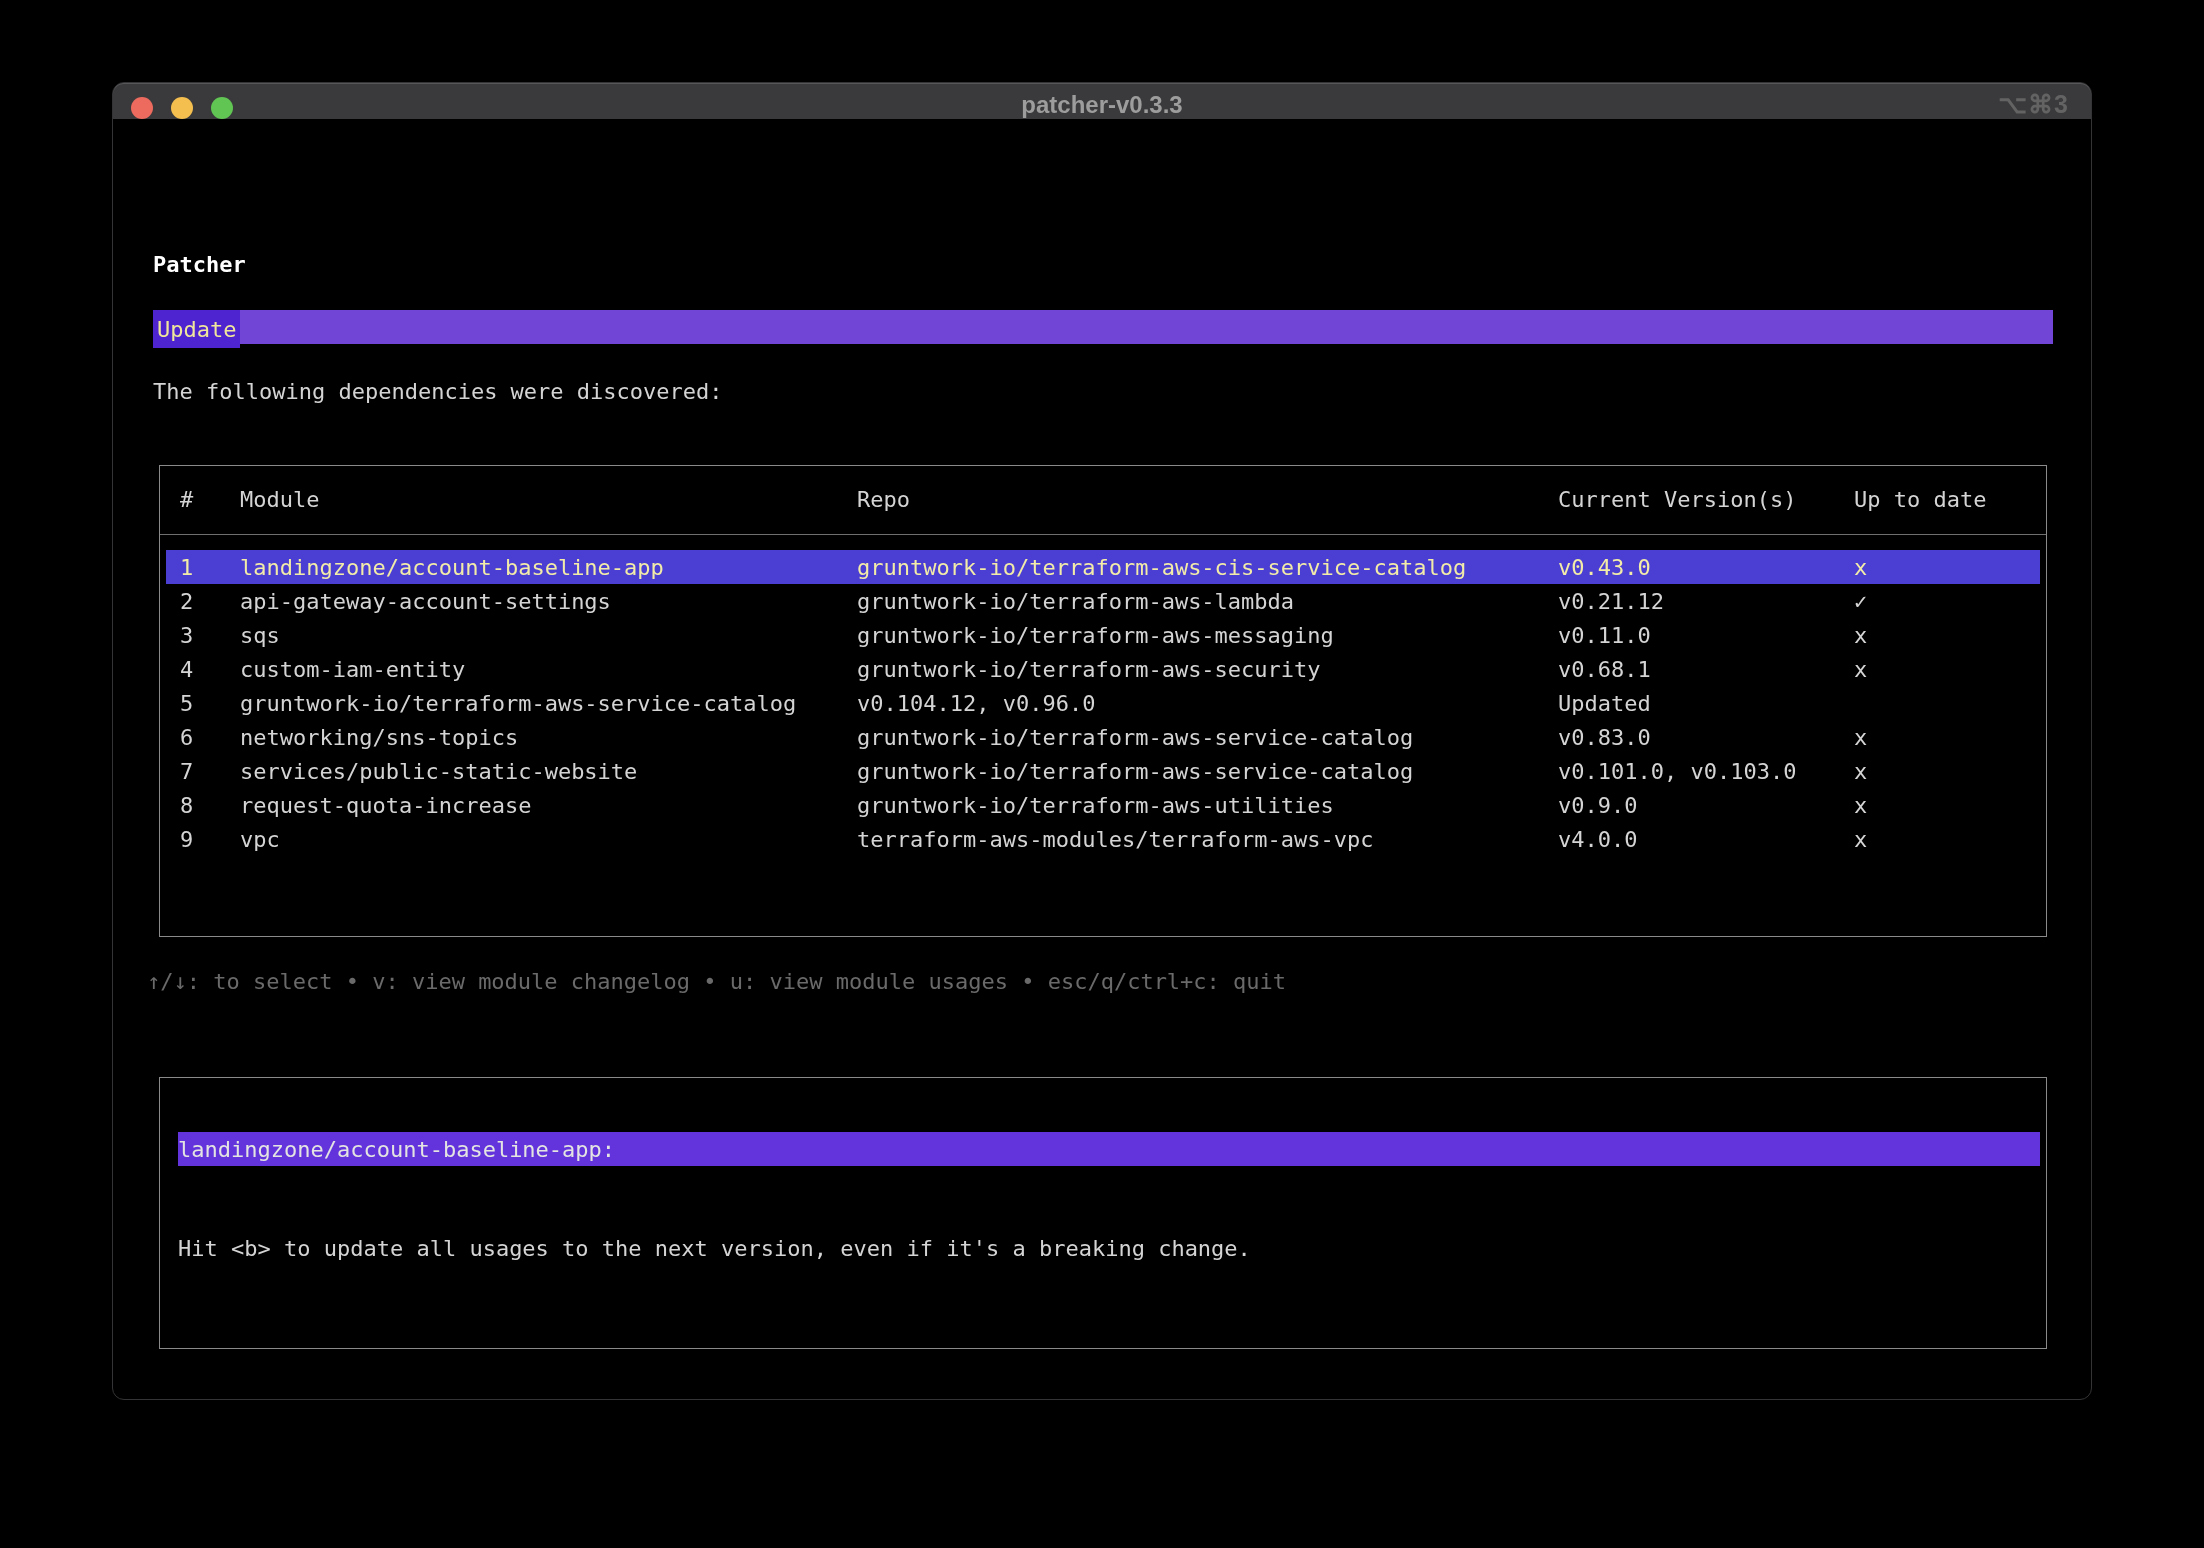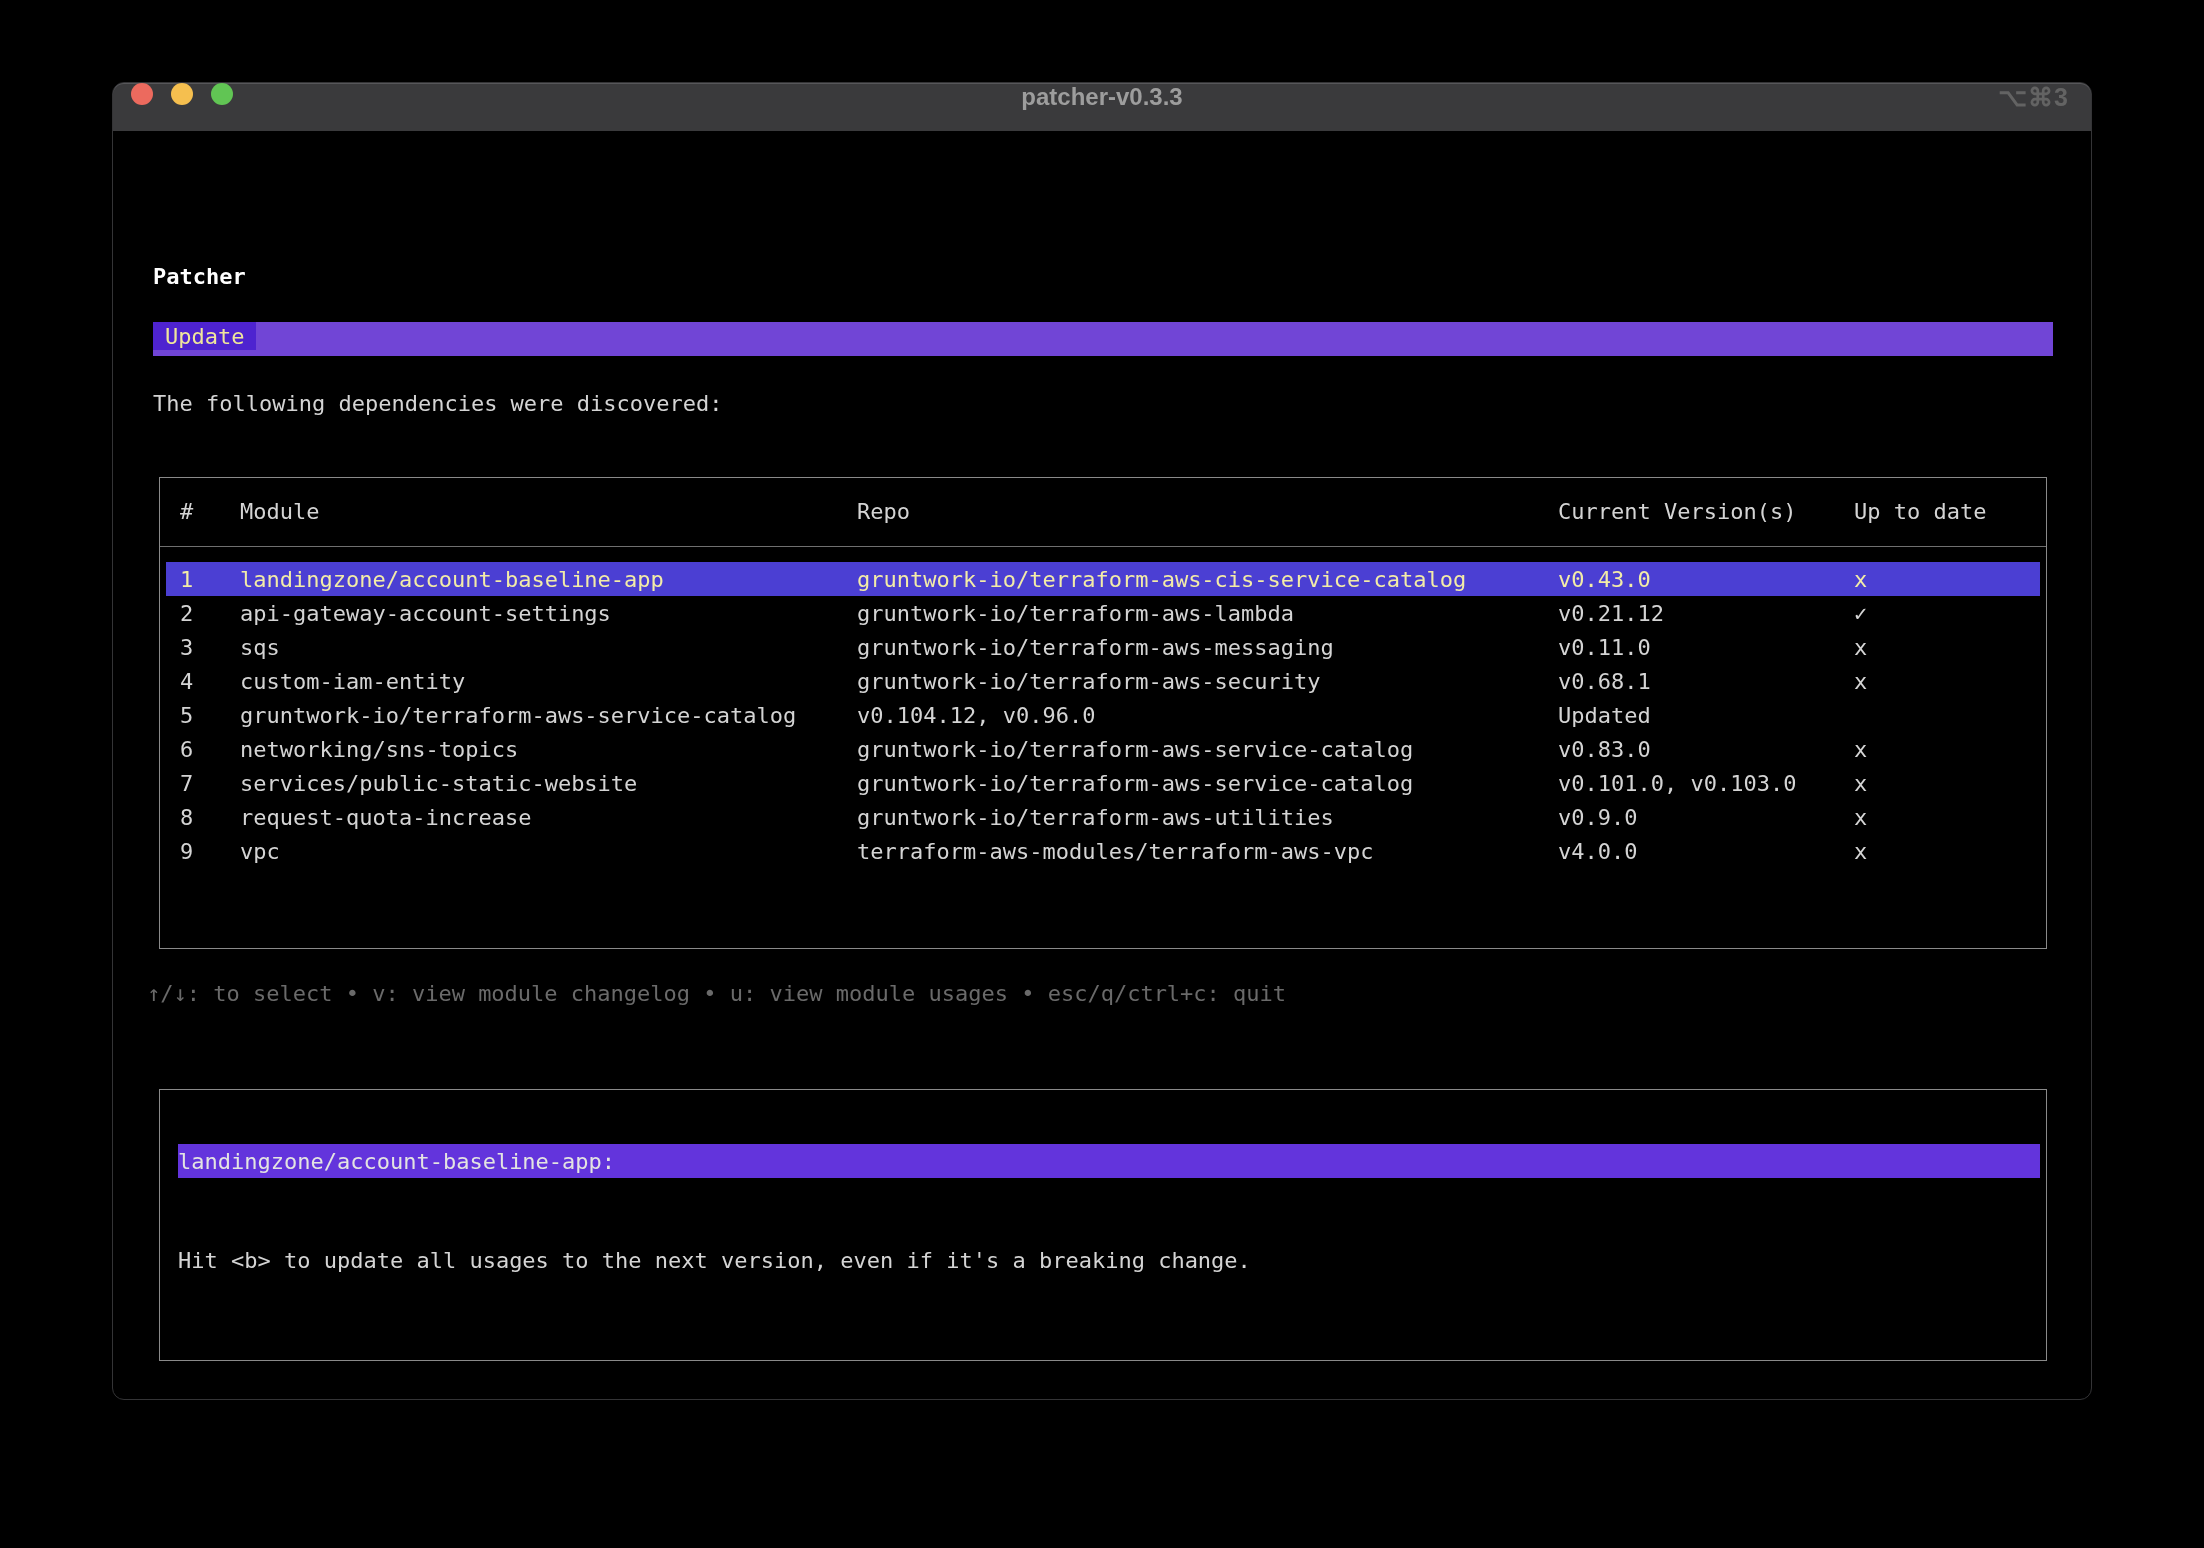--- a/index.html
+++ b/index.html
@@ -4,42 +4,42 @@
 <style>
   * { margin:0; padding:0; box-sizing:border-box; }
   html,body { width:2204px; height:1548px; background:#000; overflow:hidden; }
   .stage { position:relative; width:2204px; height:1548px; background:#000;
            font-family:"DejaVu Sans Mono", monospace; }
 
   .window { position:absolute; left:112px; top:82px; width:1980px; height:1318px;
             background:#000; border:1px solid #343436; border-radius:12px;
             box-shadow:0 6px 18px rgba(0,0,0,0.8); }
 
-  .titlebar { position:relative; height:48px; background:#3a3a3c;
-              border-radius:11px 11px 0 0; display:flex; align-items:flex-start;
+  .titlebar { position:relative; height:36px; background:#3a3a3c;
+              border-radius:11px 11px 0 0; display:flex; align-items:flex-end;
               box-shadow:inset 0 1px 0 #57575a; }
   .lights { display:flex; gap:18px; padding-left:18px; }
   .light { width:22px; height:22px; border-radius:50%; display:inline-block; }
   .light.red    { background:#ec6a5e; }
   .light.yellow { background:#f5bf4f; }
   .light.green  { background:#61c554; }
   .title { position:absolute; left:0; right:0; text-align:center;
            font-family:"Liberation Sans", sans-serif; font-weight:bold;
            font-size:24px; color:#9d9d9d; pointer-events:none; }
   .shortcut { position:absolute; right:22px; font-family:"Liberation Sans", sans-serif;
               font-weight:bold; font-size:25px; color:#636363; letter-spacing:1px; }
 
   .content { position:relative; width:100%; height:calc(100% - 48px);
              color:#d4d4d4; font-size:22px; }
 
   .heading { position:absolute; left:40px; top:133px; color:#ffffff; font-weight:bold; }
 
   .tabbar { position:absolute; left:40px; top:191px; width:1900px; height:34px;
             background:var(--tab-bar-bg,#7145d6); display:flex; }
-  .tab { display:inline-flex; align-items:center; height:28px; padding:0 12px;
+  .tab { display:inline-flex; align-items:center; height:38px; padding:0 4px;
          background:var(--tab-bg,#4e23d0); color:var(--tab-text,#f0e69c); }
 
   .intro { position:absolute; left:40px; top:260px; }
 
   .table { position:absolute; left:46px; top:346px; width:1888px; height:472px;
            border:1px solid #8a8a8a; }
   .t-row { position:relative; margin-left:6px; width:calc(100% - 12px); height:34px;
            display:grid; grid-template-columns:60px 617px 701px 296px 1fr;
            align-items:center; padding-left:14px; white-space:nowrap; }
   .t-head { margin-top:16px; }

